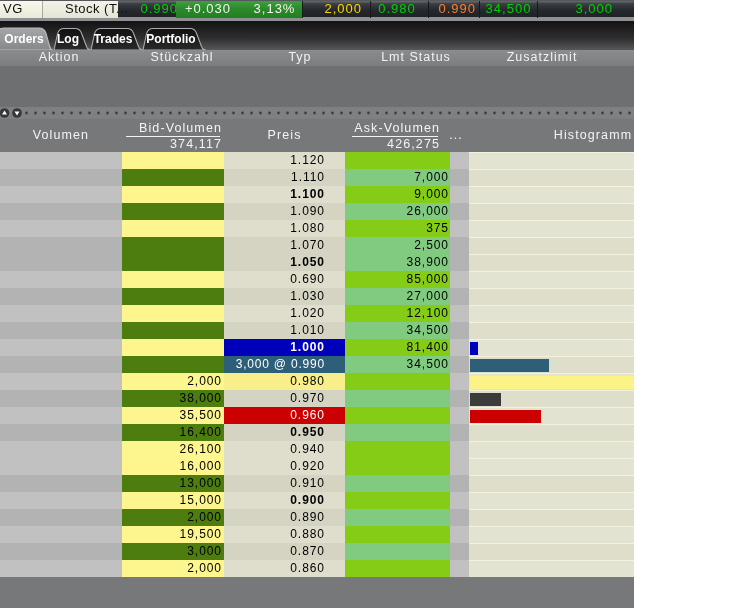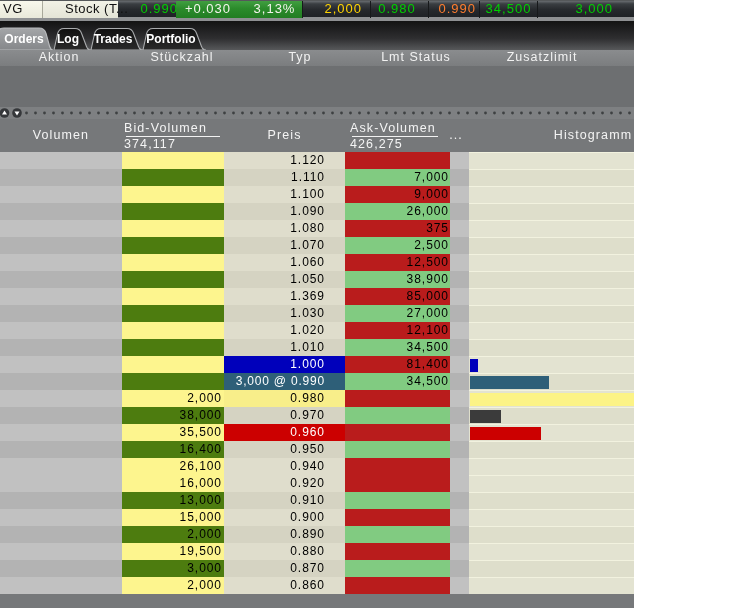--- a/index.html
+++ b/index.html
@@ -11,45 +11,45 @@
 #tabs{position:absolute;left:0;top:21px;width:732px;height:29px}
 
 #ohdr{position:absolute;left:0;top:50px;width:732px;height:16px;background:linear-gradient(180deg,#8a8c8e,#7b7d7f);color:#f2f2f2;font-size:12.5px;letter-spacing:1px}
 .oh{position:absolute;top:0;width:122px;height:16px;line-height:15px;text-align:center}
 #obody{position:absolute;left:0;top:66px;width:732px;height:41px;background:#6d6f71}
 
 #split{position:absolute;left:0;top:107px;width:732px;height:12px;background:#7e8082}
 
 #thdr{position:absolute;left:0;top:119px;width:732px;height:32px;background:#76787a;color:#f4f4f4;font-size:12.5px;letter-spacing:1.1px}
 .th1{position:absolute;top:0;height:32px;line-height:32px;text-align:center}
-.th2{position:absolute;top:3px;text-align:left}
+.th2{position:absolute;top:3px;text-align:right}
 .th2 .cap{height:13px;line-height:13px}
 .th2 .ln{height:1px;background:#f2f2f2;margin:1px 2px 0 2px}
 .th2 .val{height:14px;line-height:15px}
 
 #ladder{position:absolute;left:0;top:152px;width:717px;height:456px;overflow:hidden;font-size:12px;letter-spacing:0.95px}
 .r{display:flex;height:17px}
 .c{height:17px;line-height:17px;white-space:nowrap;overflow:hidden}
 .vol{width:122px}
 .bid{width:102px;text-align:right;padding-right:2px}
 .price{width:121px;text-align:right;padding-right:20px}
 .ask{width:105px;text-align:right;padding-right:1px}
 .dot{width:19px}
 .hist{width:248px;position:relative;border-top:1px solid #f2f2df}
 .ev .vol,.ev .dot{background:#c1c1c1}
 .od .vol,.od .dot{background:#b3b3b3}
 .ev .bid{background:#fdf58e}
 .od .bid{background:#4d7c0f}
 .ev .price{background:#dfddcc}
 .od .price{background:#d5d3c2}
-.ev .ask{background:#b91c1c}
+.ev .ask{background:#84cc16}
 .od .ask{background:#81cb81}
 .ev .hist{background:#e3e3d1}
 .od .hist{background:#dedecb}
-.pb{font-weight:normal}
+.pb{font-weight:bold}
 .r .pblue{background:#0000bb;color:#fff}
 .r .pteal{background:#2e5f78;color:#fff;font-weight:normal;letter-spacing:0.8px}
 .r .pyel{background:#f8ee8a}
 .r .pred{background:#cc0000;color:#fff}
 .bar{height:13px;margin-top:2px;margin-left:1px}
 
 #sbar{position:absolute;left:717px;top:152px;width:15px;height:456px;background:#6b6d6f}
 </style></head><body>
 <div id="root">
   <div id="topframe"></div>
@@ -262,40 +262,32 @@
         <div class="c hist"></div>
       </div>
 <div class="r od">
         <div class="c vol"></div>
         <div class="c bid"></div>
         <div class="c price">1.070</div>
         <div class="c ask">2,500</div>
         <div class="c dot"></div>
         <div class="c hist"></div>
       </div>
-<div class="r ev">
-        <div class="c vol"></div>
-        <div class="c bid"></div>
-        <div class="c price">1.060</div>
-        <div class="c ask">12,500</div>
-        <div class="c dot"></div>
-        <div class="c hist"></div>
-      </div>
 <div class="r od">
         <div class="c vol"></div>
         <div class="c bid"></div>
         <div class="c price pb">1.050</div>
         <div class="c ask">38,900</div>
         <div class="c dot"></div>
         <div class="c hist"></div>
       </div>
 <div class="r ev">
         <div class="c vol"></div>
         <div class="c bid"></div>
-        <div class="c price">1.369</div>
+        <div class="c price">0.690</div>
         <div class="c ask">85,000</div>
         <div class="c dot"></div>
         <div class="c hist"></div>
       </div>
 <div class="r od">
         <div class="c vol"></div>
         <div class="c bid"></div>
         <div class="c price">1.030</div>
         <div class="c ask">27,000</div>
         <div class="c dot"></div>

